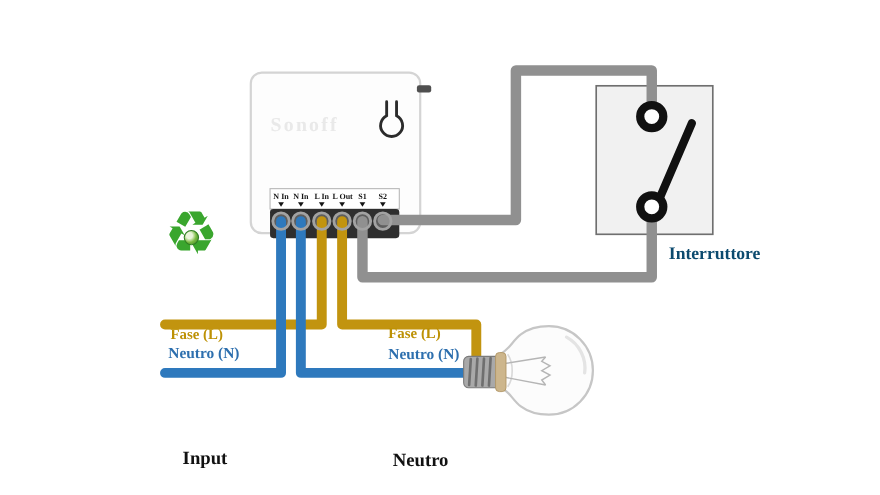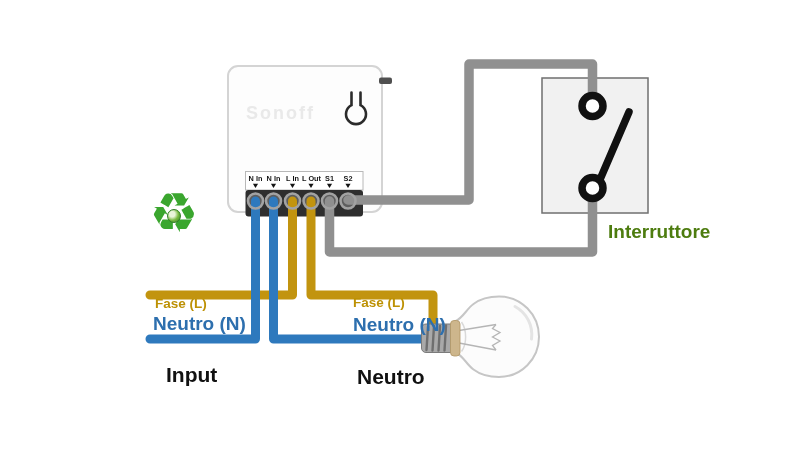--- a/index.html
+++ b/index.html
@@ -1,25 +1,25 @@
 <!DOCTYPE html>
 <html><head>
 <meta charset="utf-8">
 <style>
   html,body{margin:0;padding:0;background:#ffffff;}
   #stage{
     position:relative;width:800px;height:450px;background:#ffffff;overflow:hidden;
-    font-family:Liberation Sans, sans-serif;
+    font-family:Liberation Serif, serif;
   }
   svg{position:absolute;left:0;top:0;}
   .lbl{position:absolute;font-weight:bold;white-space:nowrap;line-height:1.1;}
   .fase-lbl{color:#bd9104;font-size:13.5px;margin-top:26px;}
-  .neutro-lbl{color:#2d6fae;font-size:19px;}
-  .caption-lbl{color:#111111;font-size:21px;}
-  .switch-lbl{color:#4d7c0f;font-size:19px;}
+  .neutro-lbl{color:#2d6fae;font-size:14px;}
+  .caption-lbl{color:#111111;font-size:17px;margin-top:45px;}
+  .switch-lbl{color:#0c4a6e;font-size:16px;}
   .logo-text{font-weight:bold;font-size:18px;letter-spacing:2px;fill:#e9e9e9;}
   .tlabel{font-weight:bold;font-size:7.3px;fill:#141414;text-anchor:middle;}
   .recycle{
     position:absolute;left:145px;top:184px;width:58px;height:58px;
     color:#3aa62e;font-size:55px;line-height:58px;text-align:center;
   }
   .globe{
     position:absolute;left:22px;top:25px;width:14px;height:14px;border-radius:50%;
     box-sizing:border-box;border:1px solid #2f7d23;
     background:radial-gradient(circle at 35% 35%, #eaf4da 0 25%, #7bbb43 55%, #2f7d23 100%);

